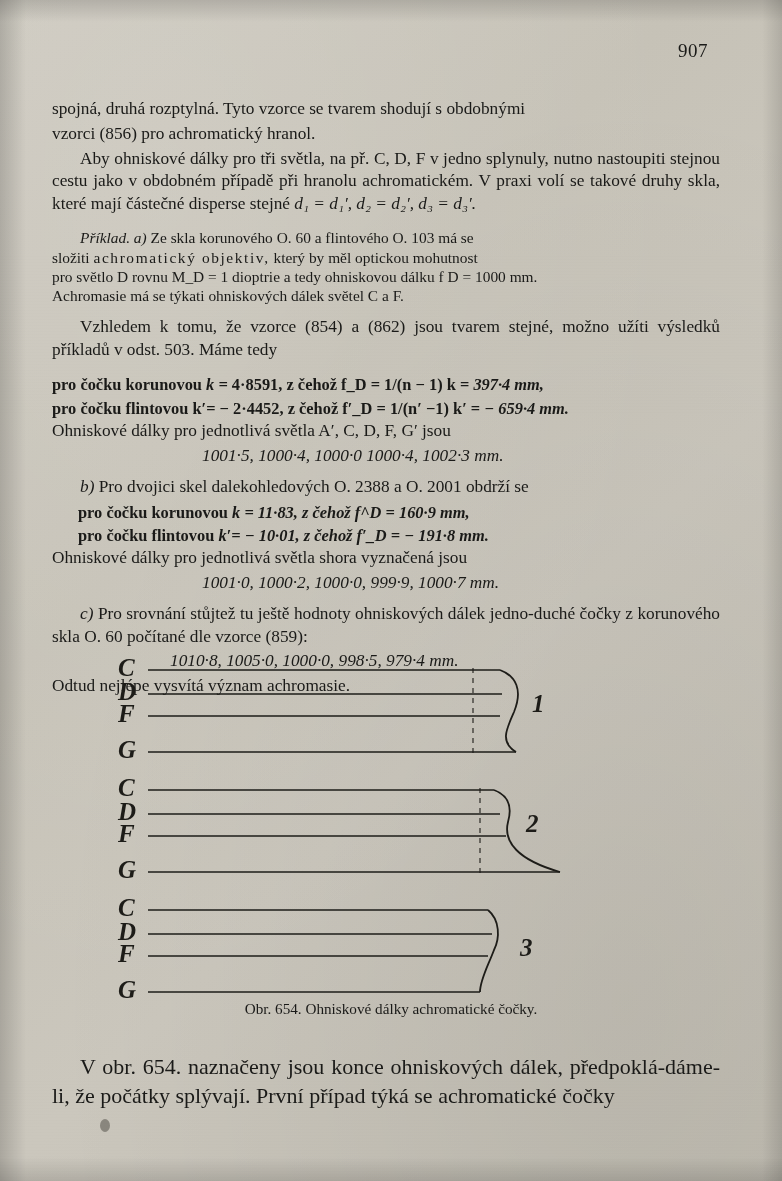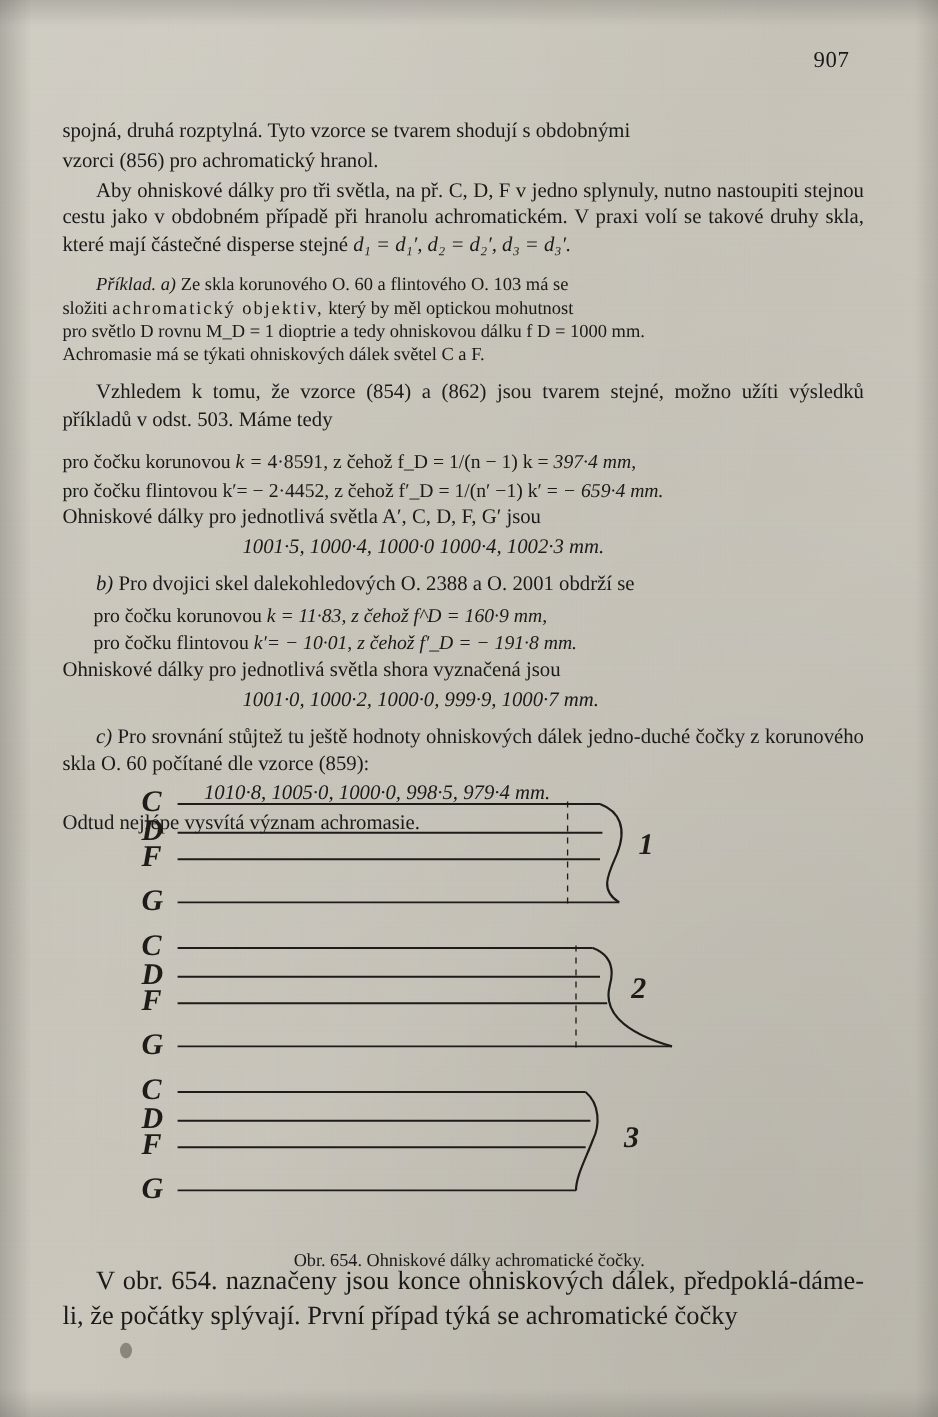--- a/index.html
+++ b/index.html
@@ -70,20 +70,21 @@
   i, .it {
     font-style: italic;
   }
   .spaced {
     letter-spacing: 1.6px;
   }
   .list-line {
     margin: 0;
     font-size: 16.4px;
     line-height: 1.42;
+    font-weight: bold;
   }
   .pad-l {
     padding-left: 26px;
   }
   .pad-l3 {
     padding-left: 150px;
   }
   .pad-l4 {
     padding-left: 118px;
   }
@@ -93,21 +94,21 @@
     top: 650px;
     width: 560px;
     height: 360px;
   }
   .figure svg {
     display: block;
   }
   .fig-caption {
     position: absolute;
     left: 0;
-    top: 1042px;
+    top: 1000px;
     width: 686px;
     text-align: center;
     font-size: 15.2px;
   }
   .tail-text {
     position: absolute;
     left: 4px;
     top: 1052px;
     width: 668px;
     font-size: 22px;

